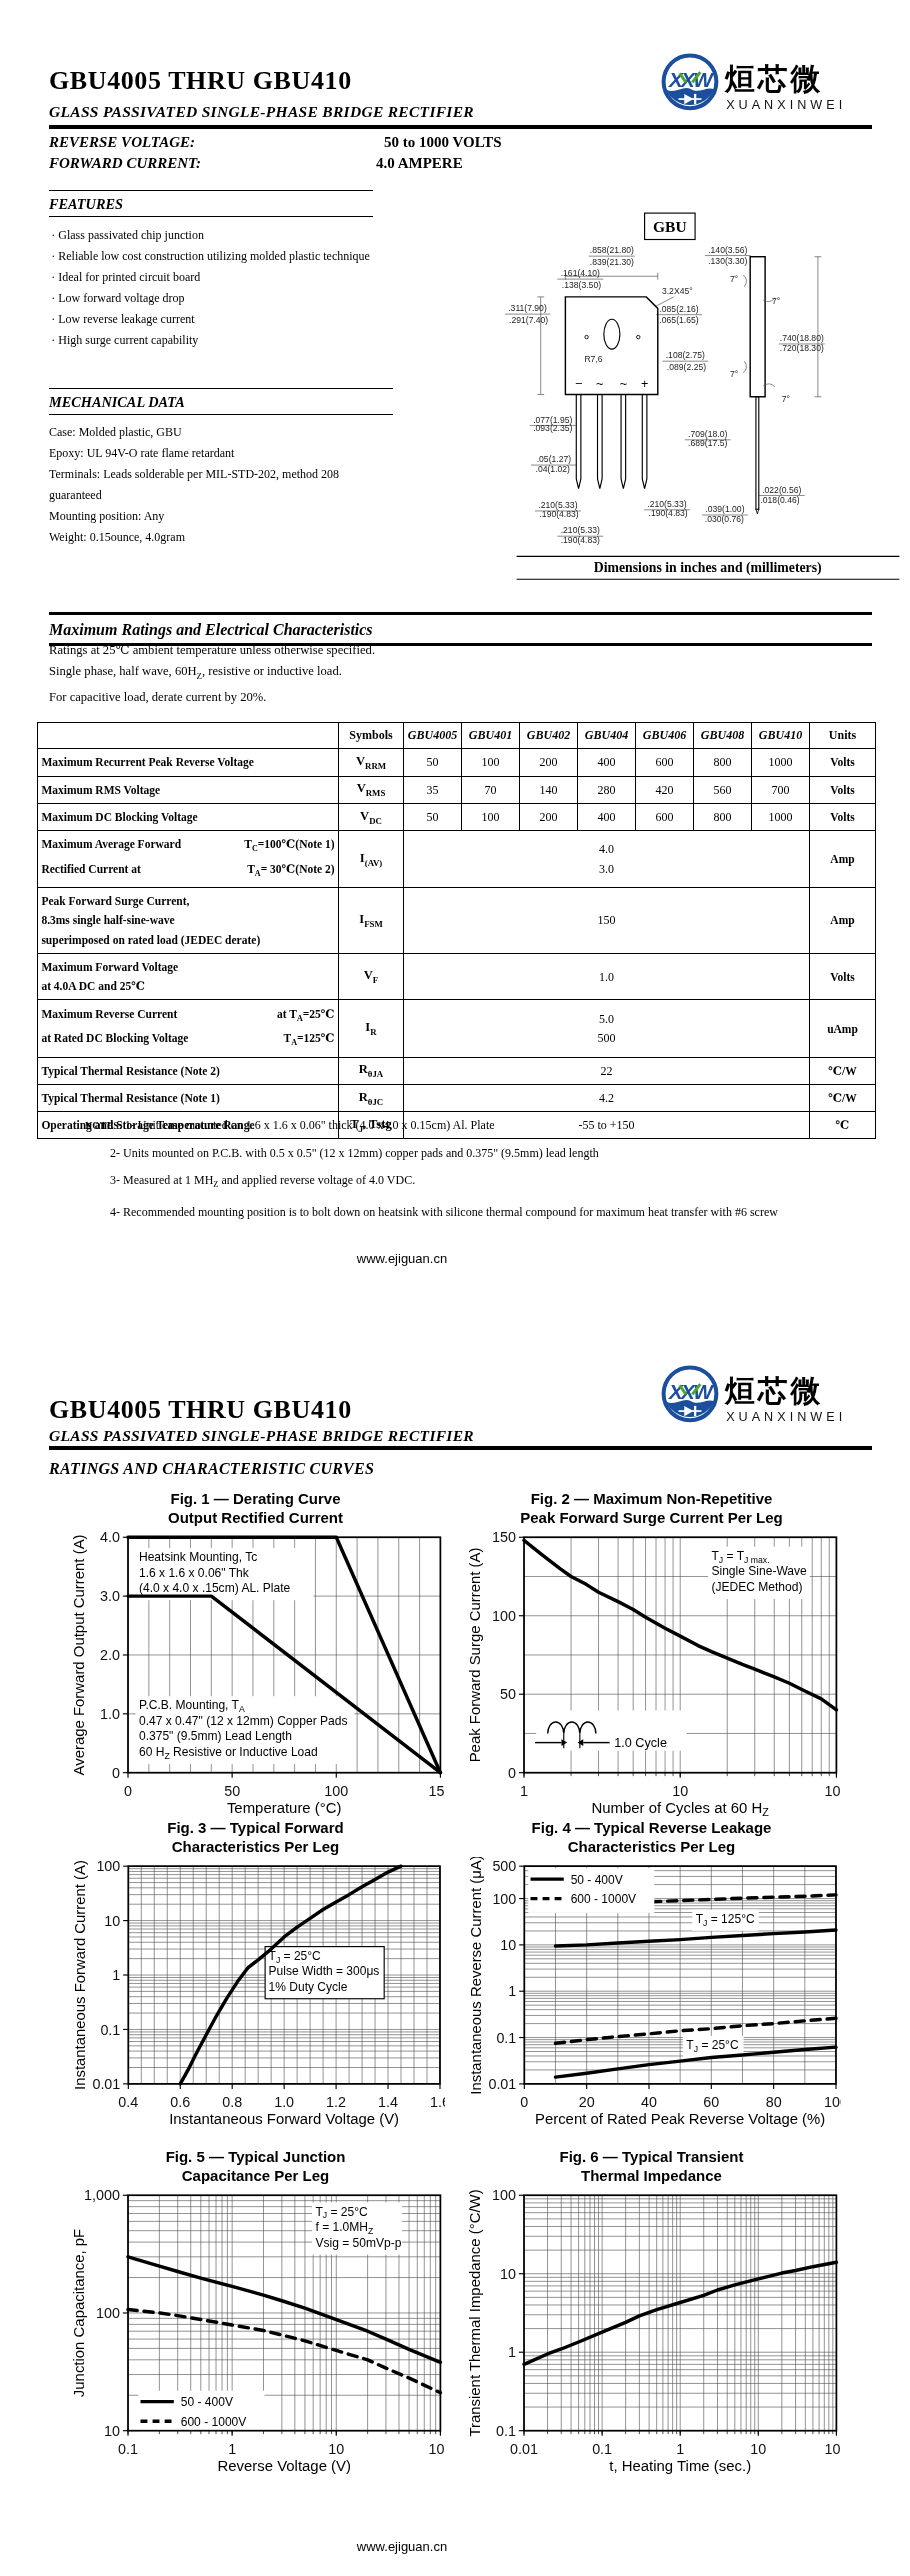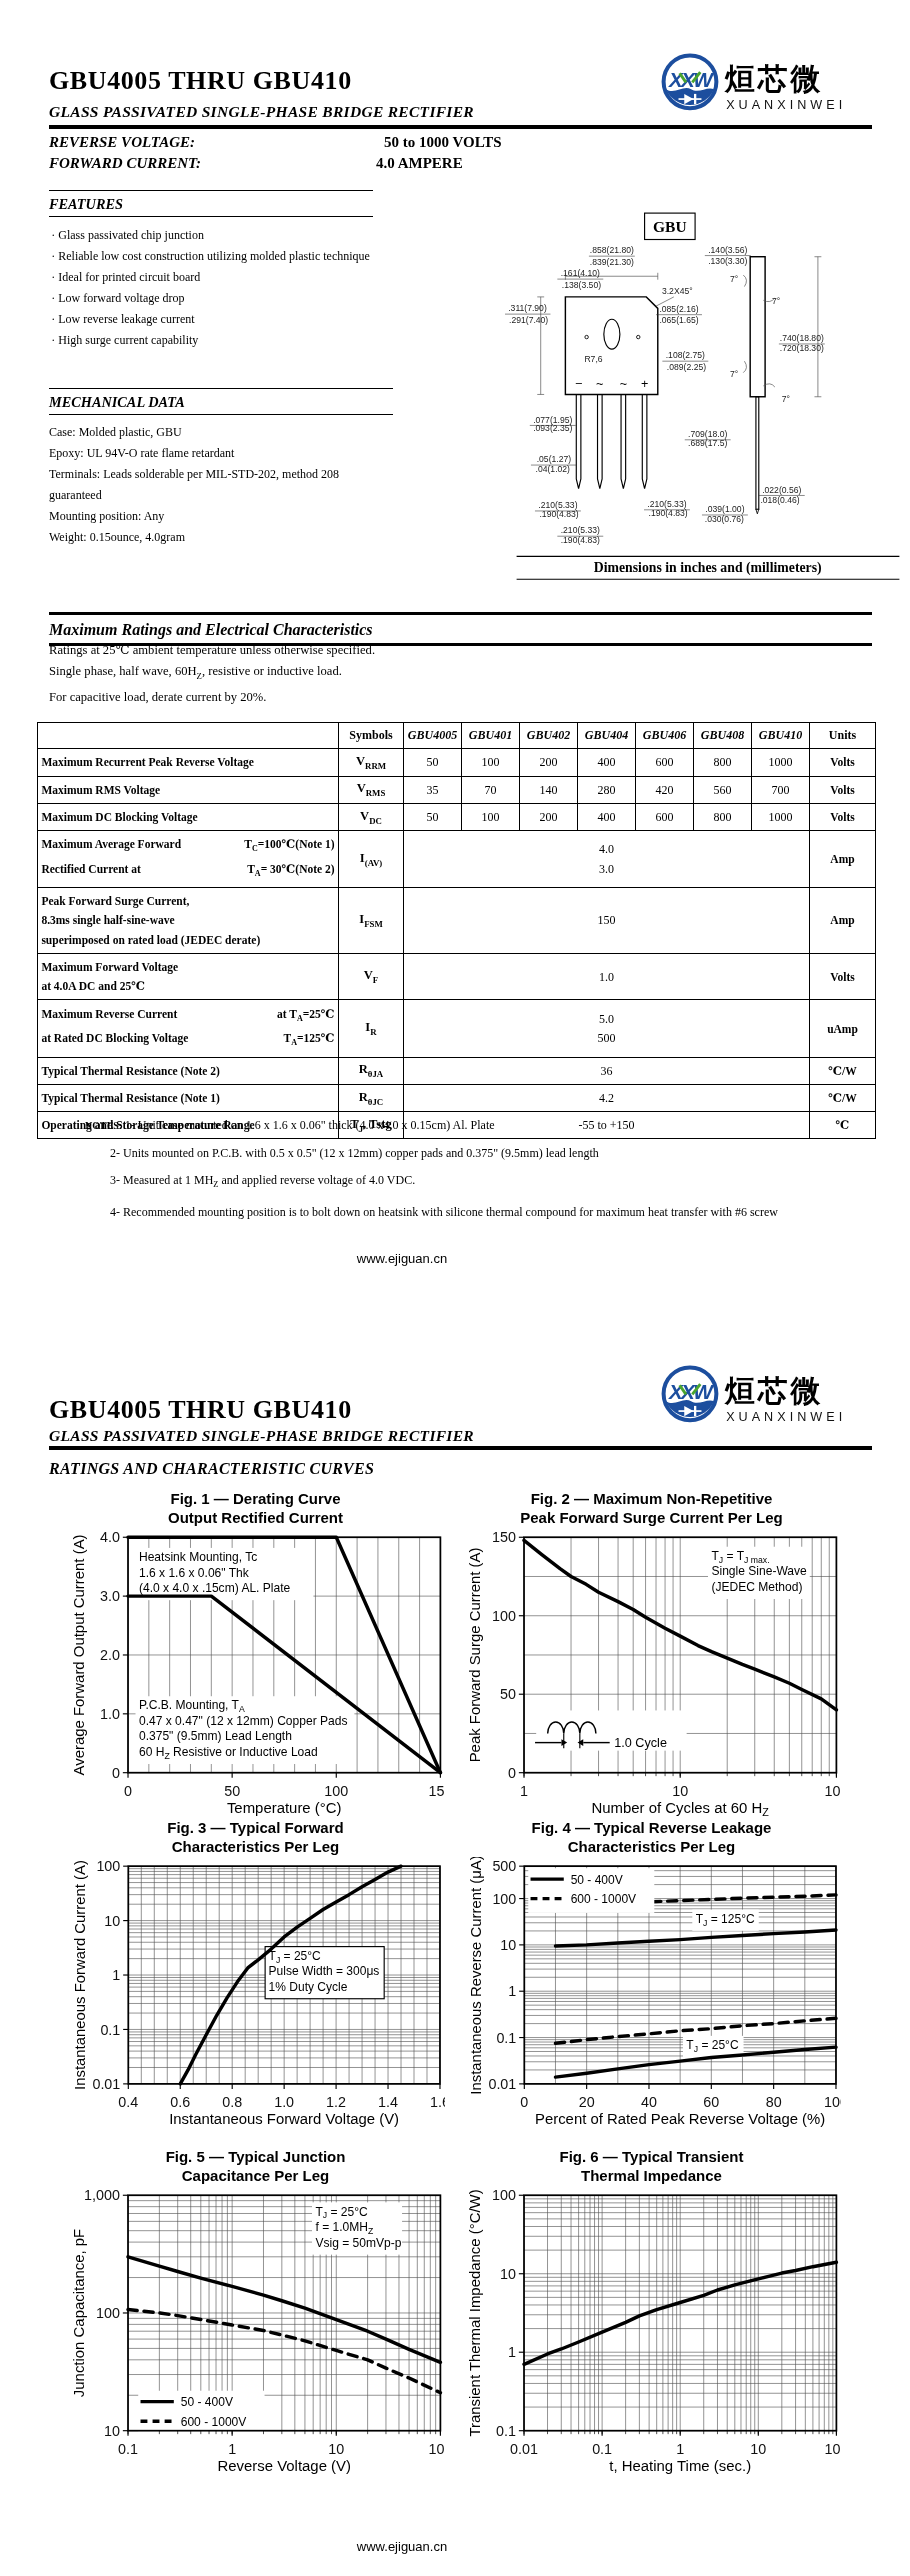--- a/index.html
+++ b/index.html
@@ -402,21 +402,21 @@
         <td class="c-unit"><span>uAmp</span></td>
       </tr>
       <tr>
         <td class="c-param">
           <div class="pline">
             <span><span>Typical Thermal Resistance (Note 2)</span></span>
           </div>
         </td>
         <td class="c-sym"><span>R</span><sub>θJA</sub></td>
         <td class="c-val" colspan="7">
-          <div class="vline">36</div>
+          <div class="vline">22</div>
         </td>
         <td class="c-unit"><span>℃/W</span></td>
       </tr>
       <tr>
         <td class="c-param">
           <div class="pline">
             <span><span>Typical Thermal Resistance (Note 1)</span></span>
           </div>
         </td>
         <td class="c-sym"><span>R</span><sub>θJC</sub></td>

